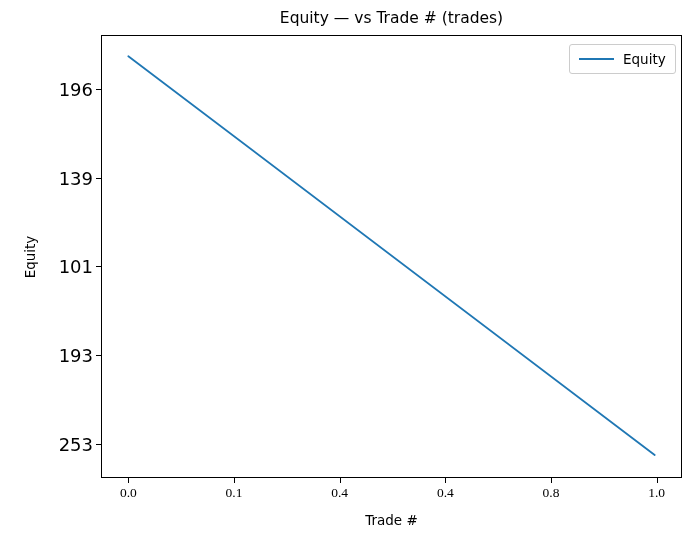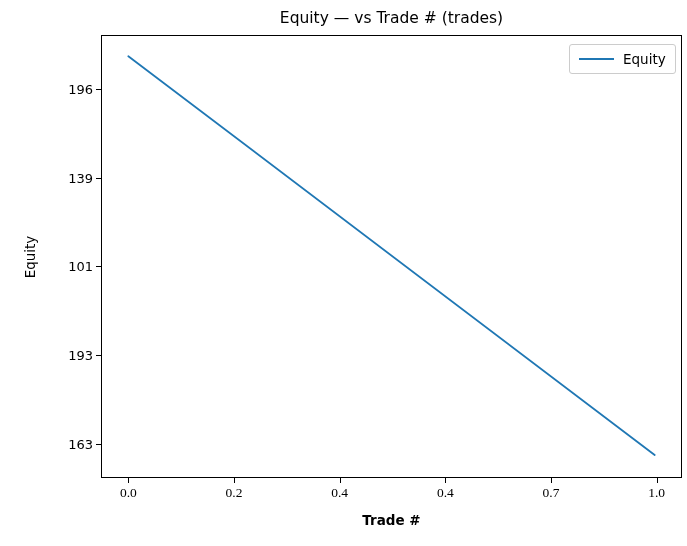--- a/index.html
+++ b/index.html
@@ -64,21 +64,21 @@
     width: 6px;
     height: 0;
     border-top: 1.1px solid #000000;
   }
   .ytick-label {
     position: absolute;
     right: 100%;
     margin-right: 9px;
     transform: translateY(-50%);
     top: 0;
-    font-size: 13px;
+    font-size: 18px;
     white-space: nowrap;
     color: #000000;
   }
   .ytick-wrap {
     position: absolute;
     left: 0;
     width: 0;
     height: 0;
   }
 
@@ -110,21 +110,20 @@
   
   #xlabel {
     position: absolute;
     left: 85px;
     top: 512px;
     width: 581px;
     text-align: center;
     font-size: 13.5px;
     white-space: nowrap;
     color: #000000;
-    font-weight: bold;
   }
   #ylabel {
     position: absolute;
     left: 0px;
     top: 35px;
     width: 28px;
     height: 443px;
     display: flex;
     align-items: center;
     justify-content: center;
@@ -174,21 +173,21 @@
   <div id="ylabel">
     <span>Equity</span>
   </div>
 
   <div id="axes">
     <svg id="plot-canvas" viewBox="0 0 581 443" preserveAspectRatio="none">
         <polyline points="26.41,20.38 554.59,420.85" fill="none" stroke="#1f77b4" stroke-width="1.8" stroke-linecap="round" stroke-linejoin="round"></polyline>
       </svg>
   <div class="ytick-wrap" style="top: 407.56px;">
         <div class="ytick"></div>
-        <div class="ytick-label">163</div>
+        <div class="ytick-label">253</div>
       </div>
       <div class="ytick-wrap" style="top: 318.96px;">
         <div class="ytick"></div>
         <div class="ytick-label">193</div>
       </div>
       <div class="ytick-wrap" style="top: 230.36px;">
         <div class="ytick"></div>
         <div class="ytick-label">101</div>
       </div>
       <div class="ytick-wrap" style="top: 141.76px;">
@@ -198,33 +197,33 @@
       <div class="ytick-wrap" style="top: 53.16px;">
         <div class="ytick"></div>
         <div class="ytick-label">196</div>
       </div>
       <div class="xtick-wrap" style="left: 26.4091px;">
         <div class="xtick"></div>
         <div class="xtick-label">0.0</div>
       </div>
       <div class="xtick-wrap" style="left: 132.045px;">
         <div class="xtick"></div>
-        <div class="xtick-label">0.2</div>
+        <div class="xtick-label">0.1</div>
       </div>
       <div class="xtick-wrap" style="left: 237.682px;">
         <div class="xtick"></div>
         <div class="xtick-label">0.4</div>
       </div>
       <div class="xtick-wrap" style="left: 343.318px;">
         <div class="xtick"></div>
         <div class="xtick-label">0.4</div>
       </div>
       <div class="xtick-wrap" style="left: 448.955px;">
         <div class="xtick"></div>
-        <div class="xtick-label">0.7</div>
+        <div class="xtick-label">0.8</div>
       </div>
       <div class="xtick-wrap" style="left: 554.591px;">
         <div class="xtick"></div>
         <div class="xtick-label">1.0</div>
       </div>
     </div>
 
   <div id="xlabel">Trade #</div>
 
   <div id="legend">

